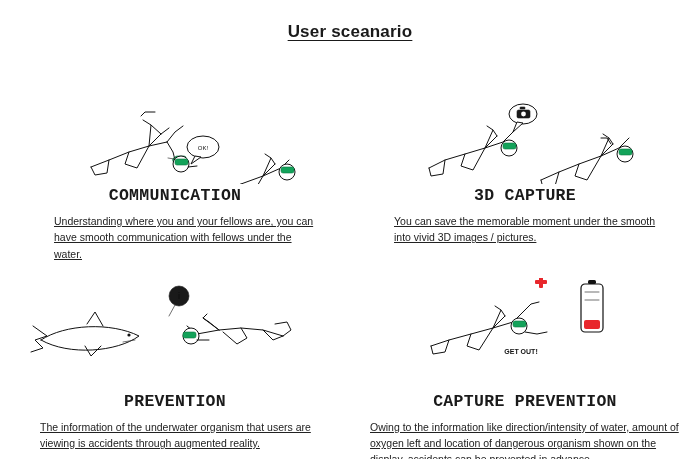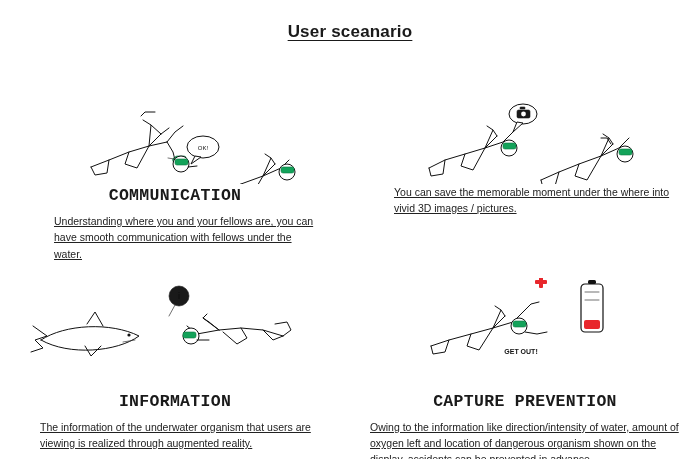--- a/index.html
+++ b/index.html
@@ -214,21 +214,22 @@
             <path class="ln" d="M226 84 L238 72"></path>
             <path class="ln" d="M244 76 L254 66"></path>
             <path class="ln" d="M234 66 L238 72"></path>
             <path class="ln" d="M228 62 L234 66 L226 84"></path>
             <circle class="fill-white" cx="250" cy="82" r="8"></circle>
             <rect class="fill-green" x="244" y="77" width="13" height="6" rx="2"></rect>
             <path class="ln" d="M236 72 L232 66 L226 66"></path>
           </g>
         </svg>
       </div>
-      <div class="cell-body right-pad">You can save the memorable moment under the where into vivid 3D images / pictures.</div>
+      <div class="cell-heading">3D CAPTURE</div>
+      <div class="cell-body right-pad">You can save the memorable moment under the smooth into vivid 3D images / pictures.</div>
     </div>
 
     <div class="cell row2">
       <div class="cell-art">
         <svg width="300" height="110" viewBox="0 0 300 110">
 
           <g>
             <path class="ln" d="M16 62 C40 46 86 44 114 58 C92 74 44 78 16 62 Z"></path>
             <path class="ln" d="M8 48 L22 58 L10 62 L18 70 L6 74"></path>
             <path class="ln" d="M62 46 L70 34 L78 48"></path>
@@ -251,22 +252,22 @@
             <path class="ln" d="M172 56 L162 48"></path>
             <path class="ln" d="M178 40 L184 44"></path>
             <path class="ln" d="M182 36 L178 40 L194 52"></path>
             <circle class="fill-white" cx="166" cy="58" r="8"></circle>
             <rect class="fill-green" x="158" y="54" width="13" height="6" rx="2"></rect>
             <path class="ln" d="M172 62 L184 62"></path>
             <path class="ln" d="M238 52 L248 62 L258 58"></path>
           </g>
         </svg>
       </div>
-      <div class="cell-heading">INFORMATION</div>
-      <div class="cell-body" style="padding-left:28px;padding-right:24px">The information of the underwater organism that users are viewing is realized through augmented reality.</div>
+      <div class="cell-heading">PREVENTION</div>
+      <div class="cell-body" style="padding-left:28px;padding-right:24px">The information of the underwater organism that users are viewing is accidents through augmented reality.</div>
     </div>
 
     <div class="cell row2">
       <div class="cell-art">
         <svg width="300" height="110" viewBox="0 0 300 110">
 
           <g>
             <rect class="fill-red" x="160" y="2" width="12" height="4" rx="1"></rect>
             <rect class="fill-red" x="164" y="-2" width="4" height="12" rx="1"></rect>
           </g>

